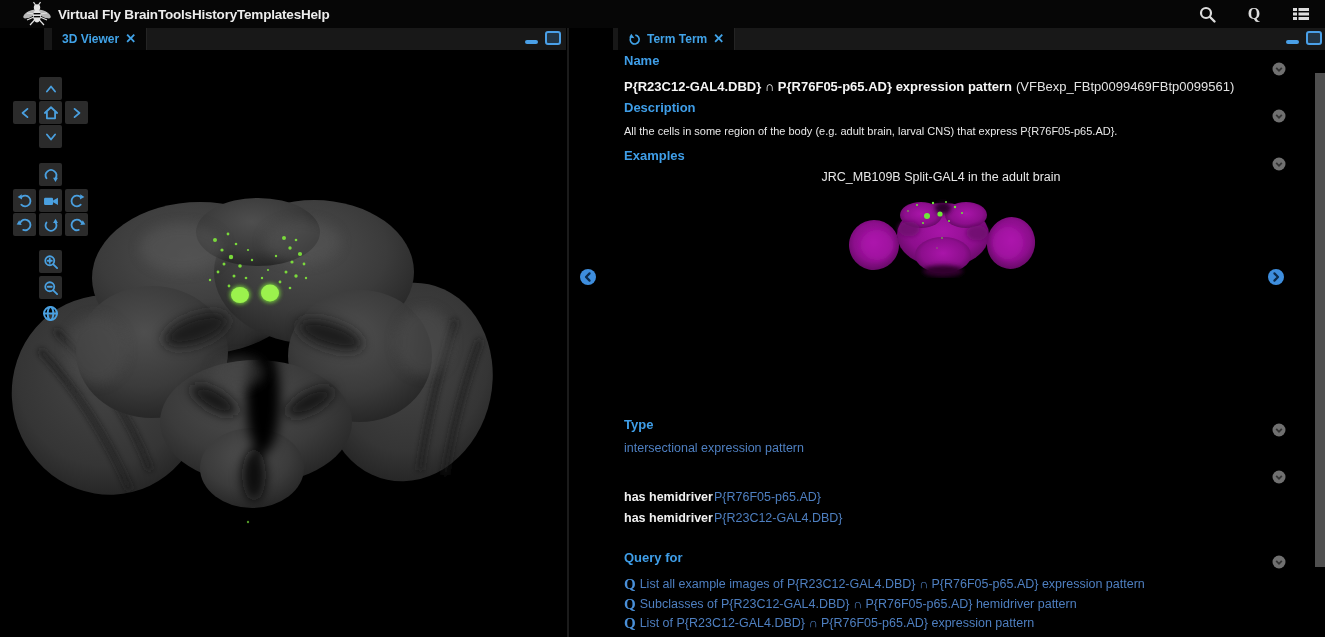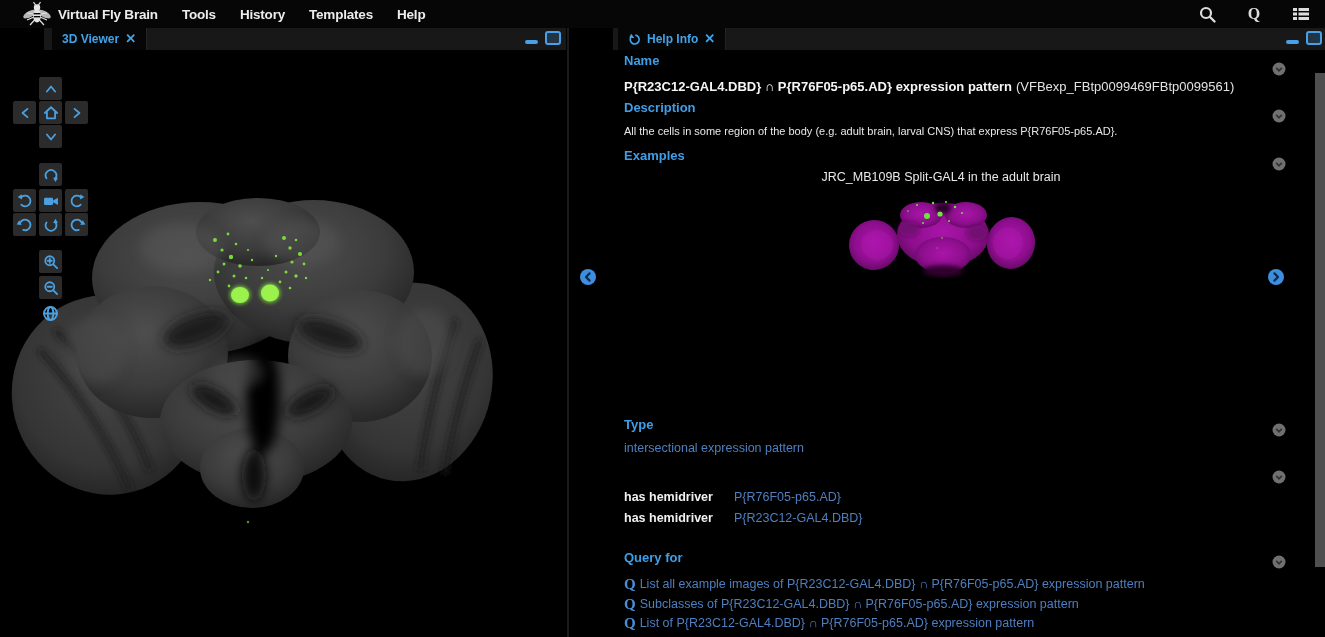--- a/index.html
+++ b/index.html
@@ -3,21 +3,21 @@
 <meta charset="utf-8">
 <style>
   html,body{margin:0;padding:0;background:#000;}
   body{width:1325px;height:637px;position:relative;overflow:hidden;
        font-family:"Liberation Sans",sans-serif;-webkit-font-smoothing:antialiased;}
 
   
   .menubar{position:absolute;left:0;top:0;width:1325px;height:28px;background:#060606;
            display:flex;align-items:center;}
   .logo{margin-left:20px;width:34px;height:26px;display:flex;align-items:center;justify-content:center;cursor:pointer;}
-  .menu-items{display:flex;align-items:center;margin-left:4px;gap:24px;}
+  .menu-items{display:flex;align-items:center;margin-left:4px;gap:0;}
   .menu-item{color:#ececec;font-size:13.5px;font-weight:700;letter-spacing:-0.2px;cursor:pointer;white-space:nowrap;}
   .menubar-right{margin-left:auto;display:flex;align-items:center;gap:27px;padding-right:14px;}
   .topicon{width:20px;height:20px;display:flex;align-items:center;justify-content:center;cursor:pointer;}
   .q-glyph{color:#dcdcdc;font-size:16px;font-weight:700;font-family:"Liberation Serif",serif;line-height:1;}
 
   
   .panel{position:absolute;top:28px;height:609px;background:#000;}
   .panel-left{left:0;width:566px;}
   .panel-right{left:567px;width:758px;border-left:2px solid #1b1b1b;}
   .tabbar{position:relative;height:22px;background:#181818;border-bottom:1px solid #101010;margin-left:44px;}
@@ -39,21 +39,21 @@
   .fillb{fill:#4aa0e0;}
 
   
   .ti{position:absolute;left:13px;right:22px;padding-left:42px;}
   .heading{color:#3f9ee8;font-size:13px;font-weight:700;}
   .bodytxt{color:#e8e8e8;font-size:11px;}
   .name-bold{color:#f5f5f5;font-size:13px;font-weight:700;}
   .name-id{color:#e2e2e2;font-size:13px;margin-left:4px;}
   .link{color:#4e7fc0;font-size:12.5px;cursor:pointer;}
   .rel-row{line-height:19px;white-space:nowrap;}
-  .rel-label{color:#f0f0f0;font-size:12.5px;font-weight:700;margin-right:21px;}
+  .rel-label{color:#f0f0f0;font-size:12.5px;font-weight:700;margin-right:1px;}
   .q-row{line-height:17.5px;white-space:nowrap;cursor:pointer;}
   .q-ic{color:#4a90d9;font-weight:700;font-family:"Liberation Serif",serif;font-size:15px;margin-right:4px;vertical-align:-1px;}
   .caption{position:absolute;left:0;width:744px;text-align:center;color:#e8e8e8;font-size:12.5px;}
 
   .chev-toggle{position:absolute;left:703px;width:14px;height:14px;cursor:pointer;}
   .car-arrow{position:absolute;width:16px;height:16px;cursor:pointer;}
   .scroll-thumb{position:absolute;right:0;top:45px;width:12px;height:494px;background:#4f4f4f;cursor:pointer;}
 </style>
 </head>
 <body>
@@ -326,21 +326,21 @@
 
 <div class="panel panel-right">
   <div class="tabbar">
     <div class="tab" style="left:5px;">
       <span style="display:flex;">
         <svg width="13" height="13" viewBox="0 0 16 16">
             <path d="M4.5,4 A5.5,5.5 0 1 0 9,2.6" fill="none" stroke="#41a3e8" stroke-width="2"></path>
             <polygon points="1.5,5.5 8,6.5 4,1" fill="#41a3e8"></polygon>
           </svg>
       </span>
-      <span class="tab-label">Help Info</span>
+      <span class="tab-label">Term Term</span>
       <span class="tab-close">✕</span>
     </div>
     <div class="winbtns">
       <span class="btn-min"></span>
       <span class="btn-max"></span>
     </div>
   </div>
 
   <div class="content">
 
@@ -418,21 +418,21 @@
         <span class="rel-label">has hemidriver</span><span class="link">P{R23C12-GAL4.DBD}</span>
       </div>
     </div>
 
     <div class="ti heading" style="top:500px;">Query for</div>
     <div class="ti" style="top:524px;">
       <div class="q-row">
         <span class="q-ic">Q</span><span class="link">List all example images of P{R23C12-GAL4.DBD} ∩ P{R76F05-p65.AD} expression pattern</span>
       </div>
       <div class="q-row">
-        <span class="q-ic">Q</span><span class="link">Subclasses of P{R23C12-GAL4.DBD} ∩ P{R76F05-p65.AD} expression pattern</span>
+        <span class="q-ic">Q</span><span class="link">Subclasses of P{R23C12-GAL4.DBD} ∩ P{R76F05-p65.AD} hemidriver pattern</span>
       </div>
       <div class="q-row">
         <span class="q-ic">Q</span><span class="link">List of P{R23C12-GAL4.DBD} ∩ P{R76F05-p65.AD} expression pattern</span>
       </div>
     </div>
 
     <span class="chev-toggle" style="top:12px;">
       <svg width="14" height="14" viewBox="0 0 14 14">
           <circle cx="7" cy="7" r="6.5" fill="#848484" opacity="0.85"></circle>
           <polyline points="4.2,5.8 7,8.8 9.8,5.8" fill="none" stroke="#333" stroke-width="1.8"></polyline>

